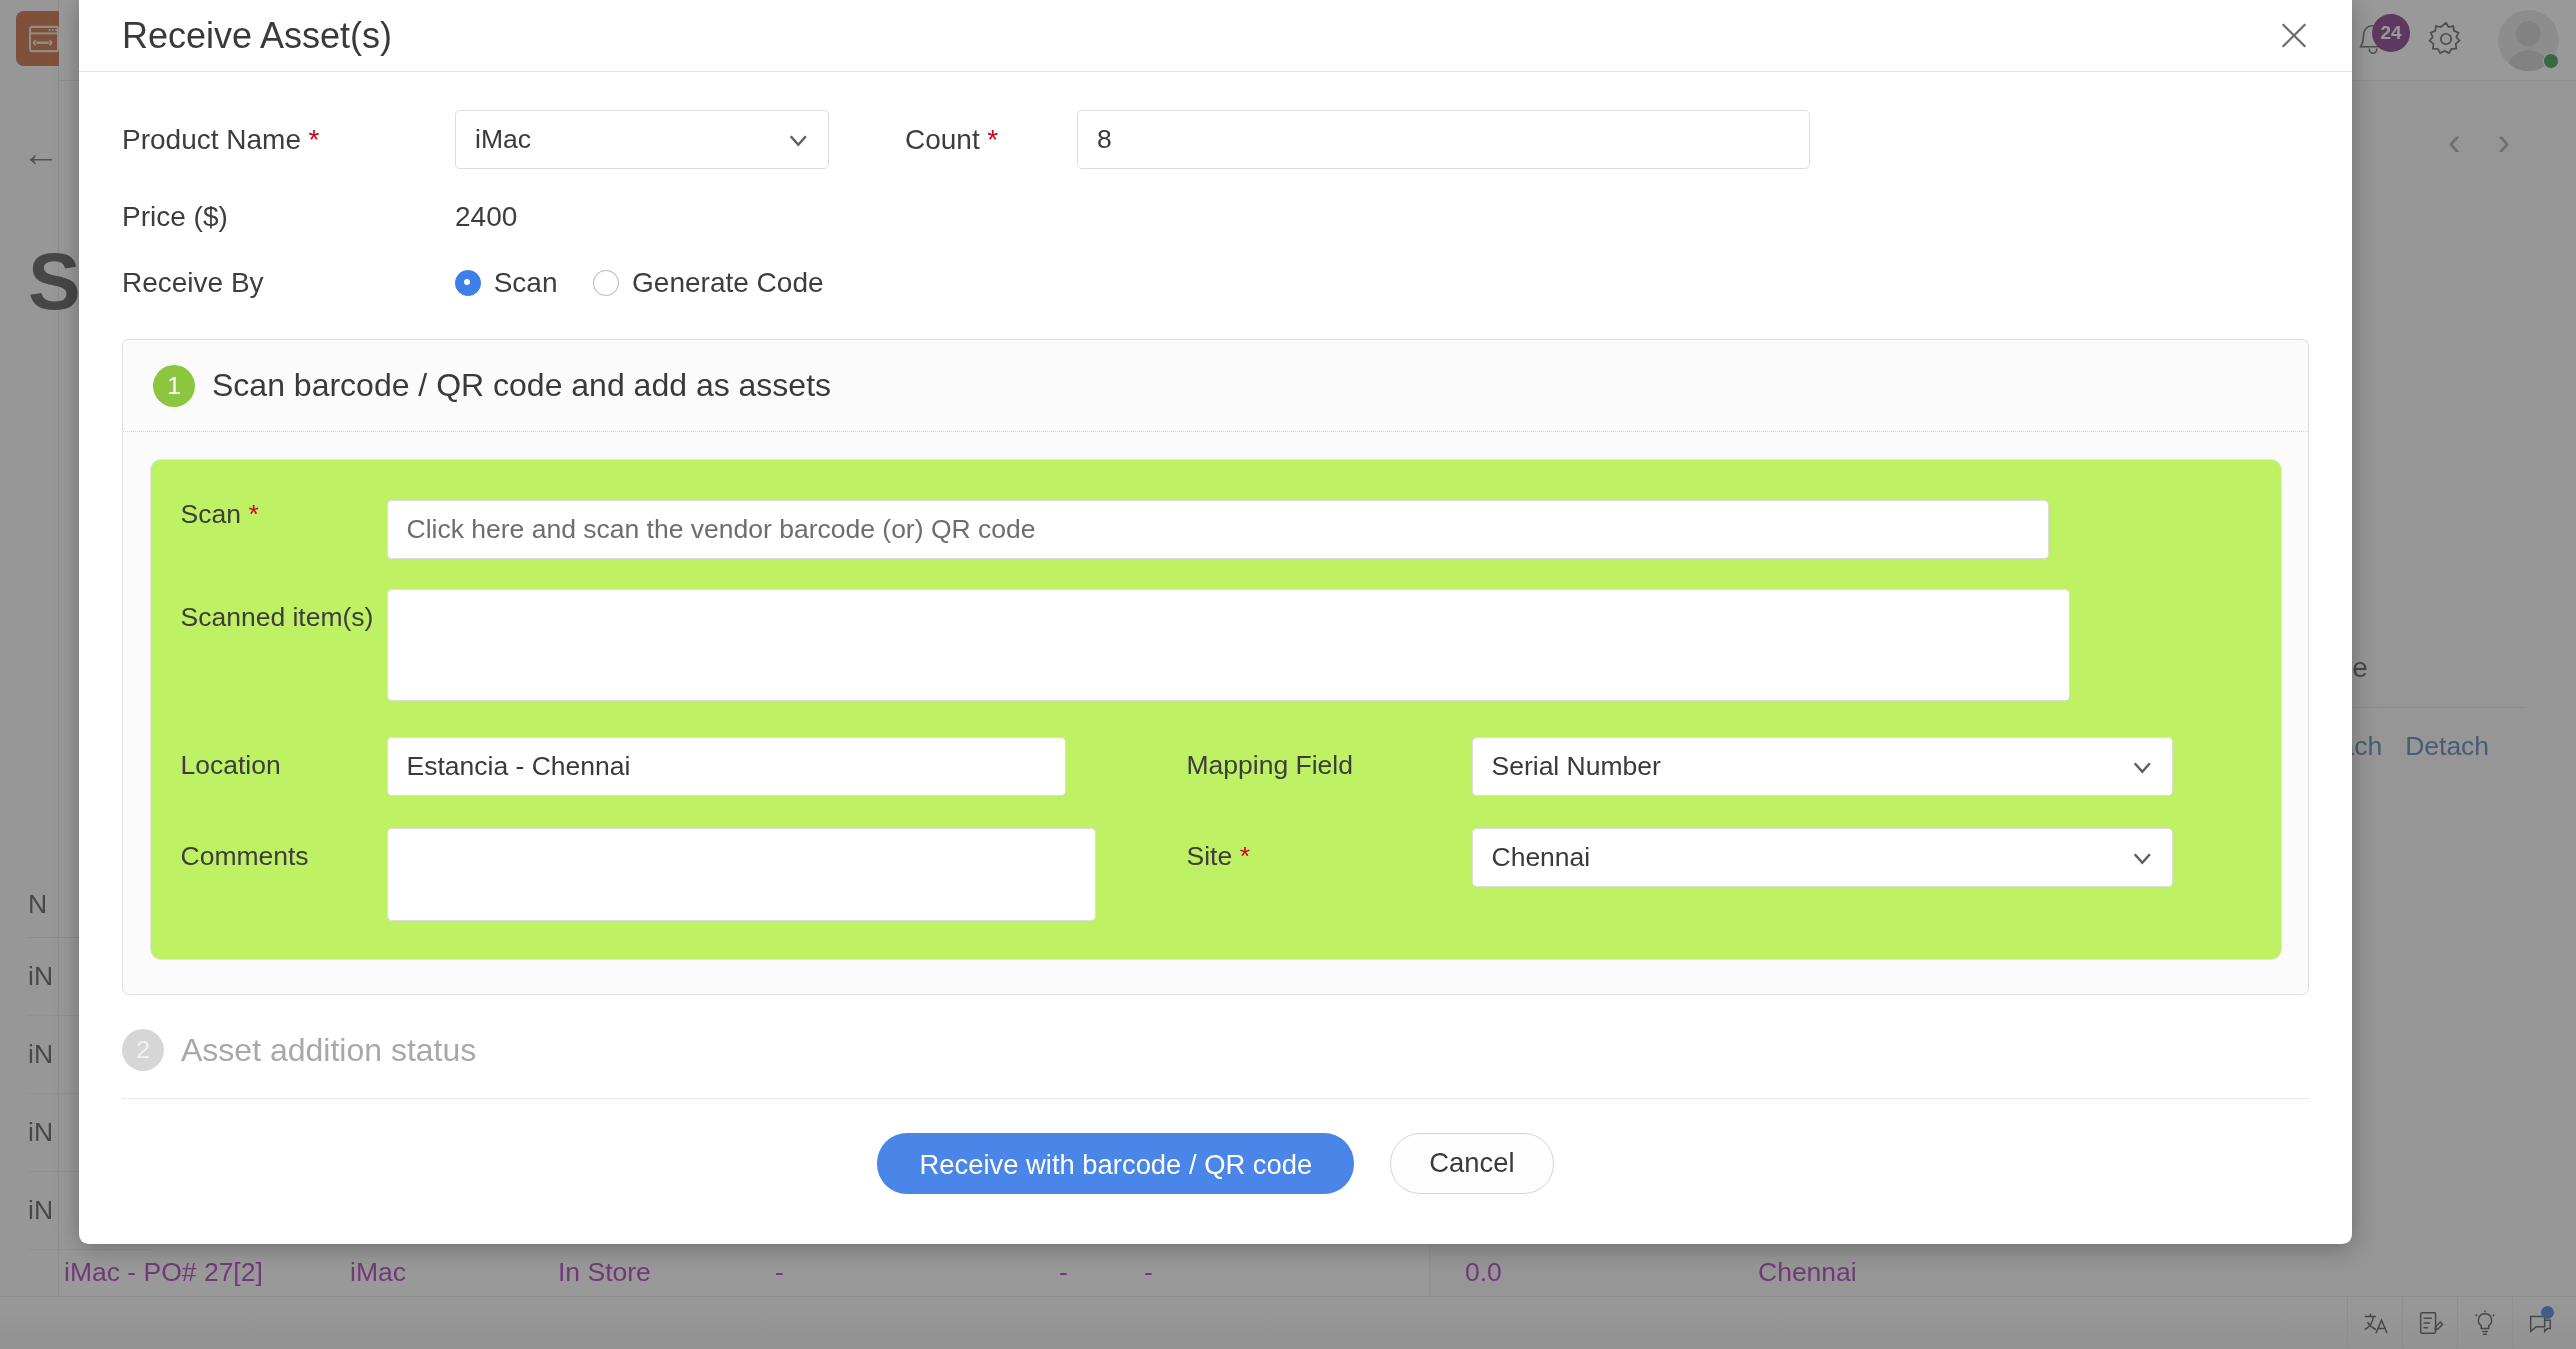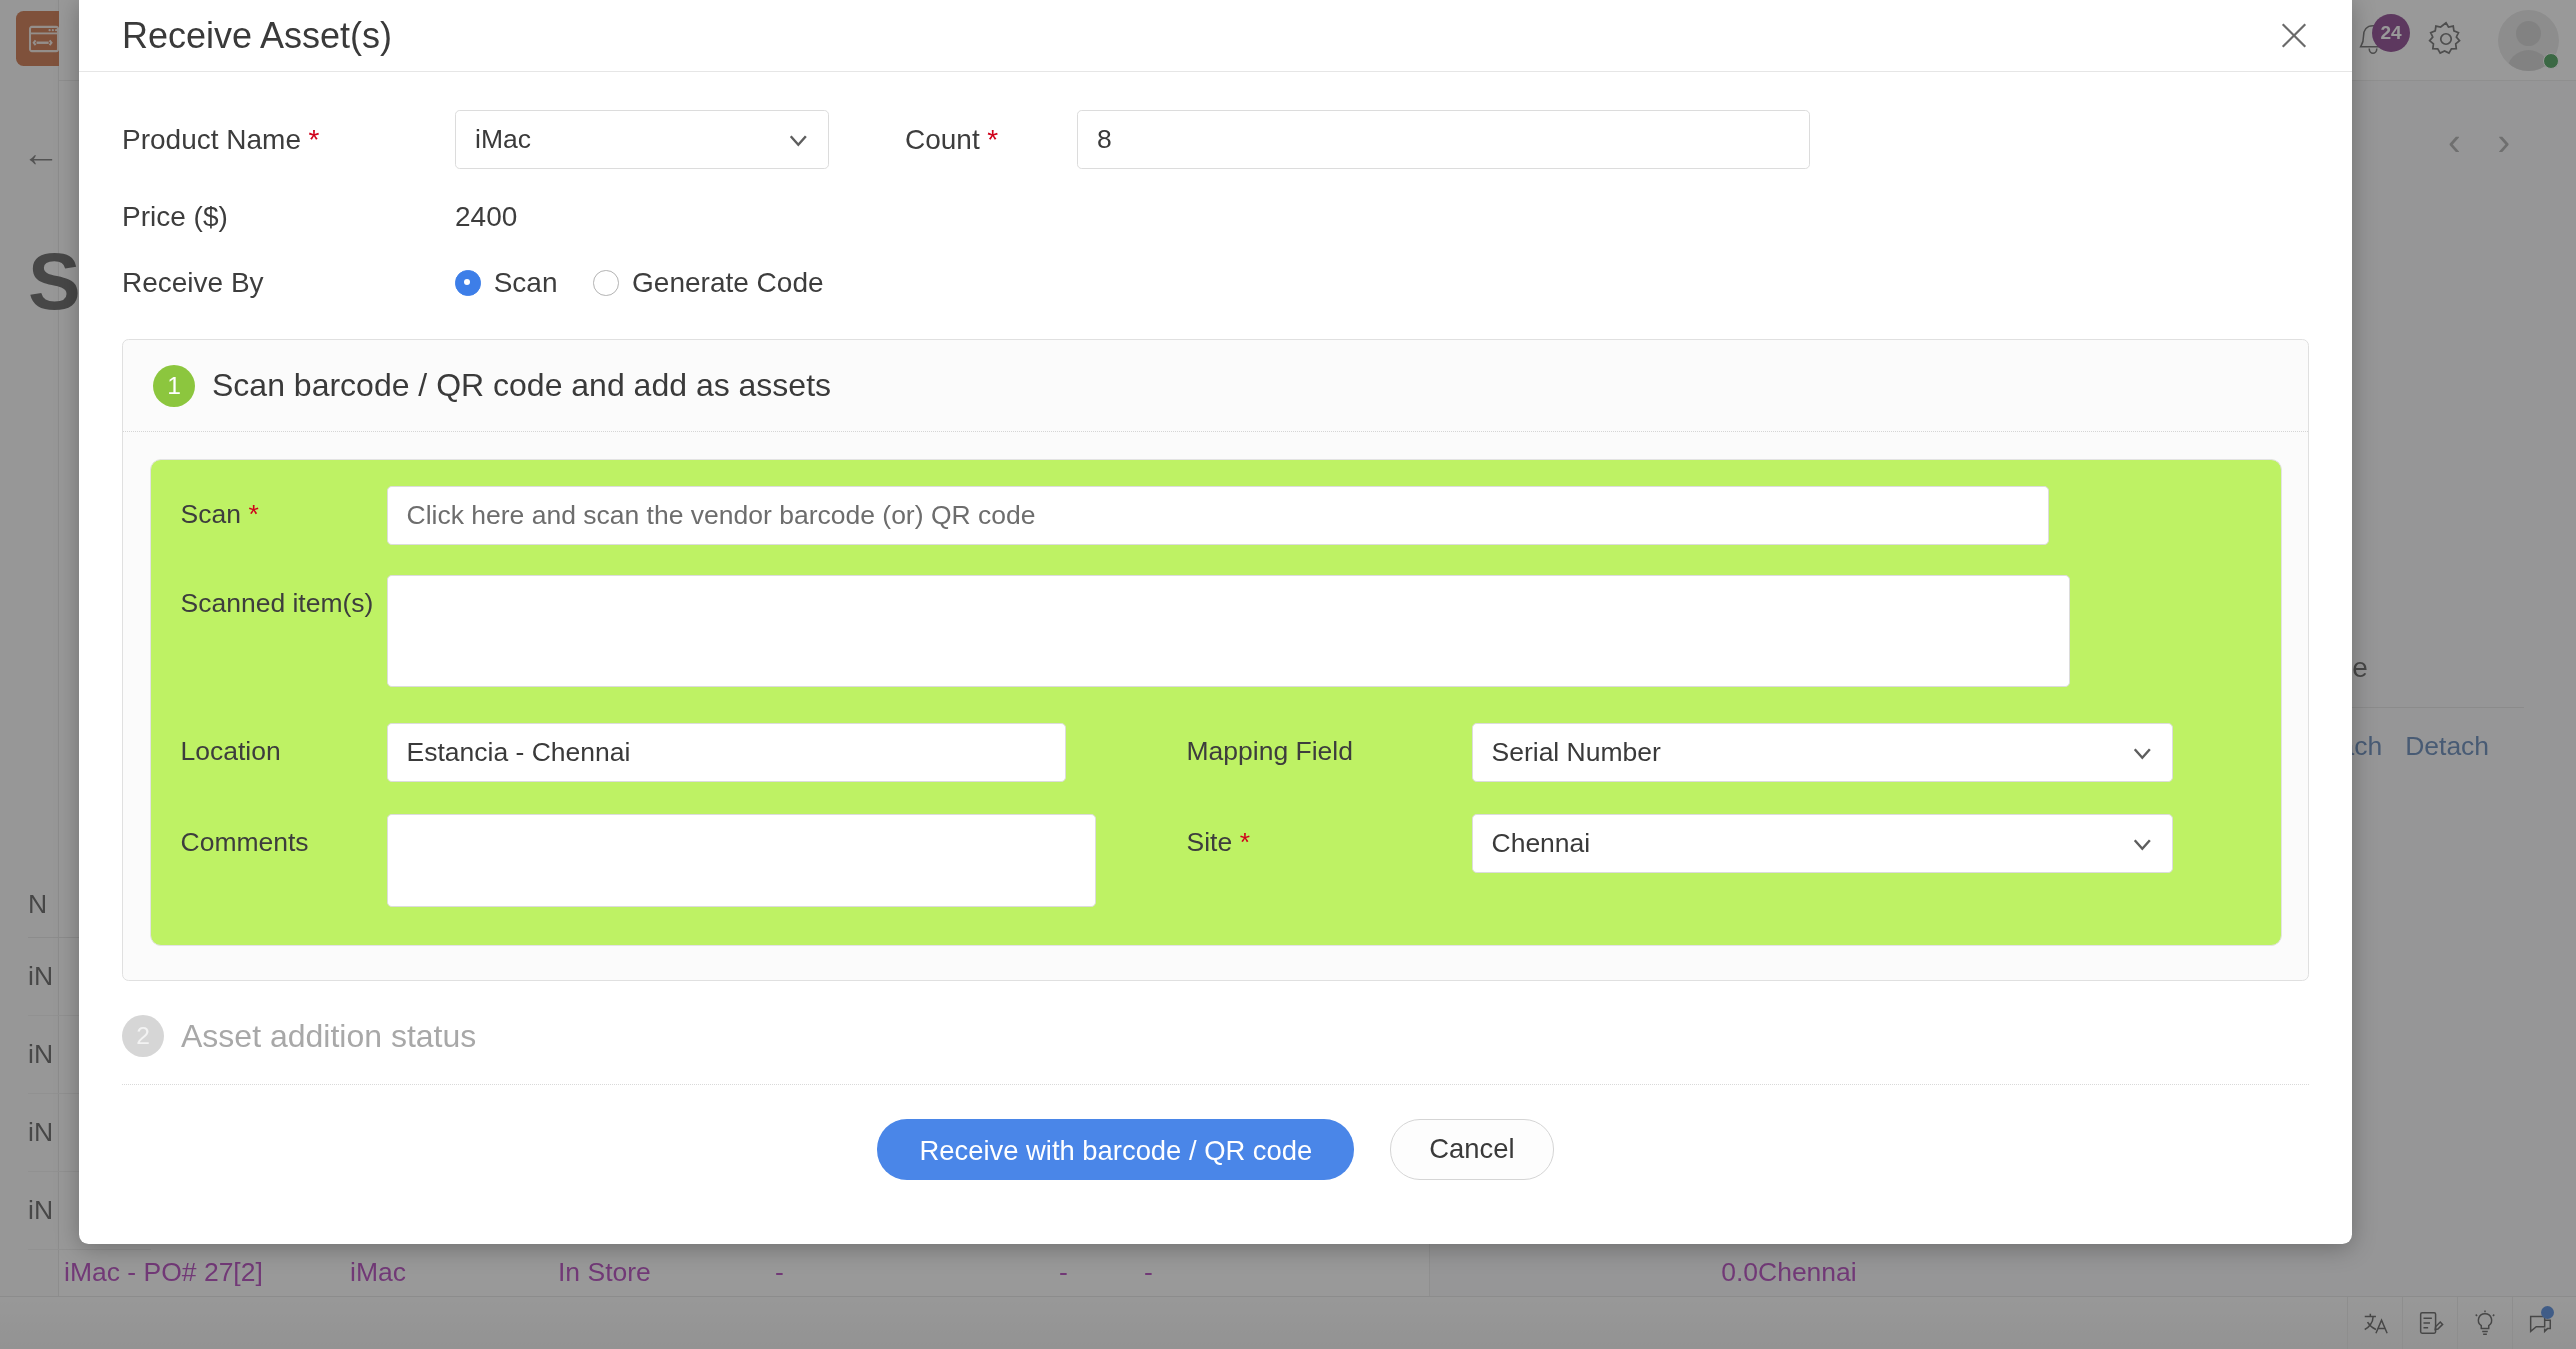--- a/index.html
+++ b/index.html
@@ -205,21 +205,21 @@
   .step-inner {
     margin: 26.5px 26.5px 34px 26.5px;
     border: 0.9px solid #e3e3e3; border-radius: 11px;
     background: #bef264;
     padding: 26.5px 30px 38px 30px;
   }
 
   .srow { display: flex; align-items: flex-start; }
   .slabel { width: 206px; flex: 0 0 auto; font-size: 26.5px; color: #3d3d3d; padding-top: 13.2px; }
 
-  .scan-input { width: 1662px; }
+  .scan-input { width: 1662px; margin-top: 14px; }
   .scan-input .ph { color: #6d6d6d; }
 
   .items-box {
     width: 1683px; height: 112px;
     border: 0.9px solid #dcdcdc; border-radius: 4.7px; background: #fff;
   }
 
   .two-col { display: flex; }
   .col-left { width: 1006px; display: flex; align-items: flex-start; }
   .col-right { display: flex; align-items: flex-start; }
@@ -322,21 +322,21 @@
     <div class="bg-tc-row">iN</div>
   </div>
 
   <div class="bg-lastrow">
     <span class="c" style="width:350px;padding-left:64px;">iMac - PO# 27[2]</span>
     <span class="c" style="width:208px;">iMac</span>
     <span class="c" style="width:217px;">In Store</span>
     <span class="c" style="width:284px;">-</span>
     <span class="c" style="width:85px;">-</span>
     <span class="c" style="width:321px;">-</span>
-    <span class="c" style="width:293px;text-align:right;">0.0</span>
+    <span class="c" style="width:293px;">0.0</span>
     <span class="c">Chennai</span>
   </div>
 
   <div class="bg-statusbar">
     <div class="sb-ic">
       <svg viewBox="0 0 30 30">
           <path d="M4 8 h12 M10 5 v3 M13 8 c0 7 -5 12 -9 14"></path>
           <path d="M7 14 c3 5 7 7 9 8"></path>
           <path d="M16 26 l6 -14 l6 14 M18.5 21 h7"></path>
         </svg>

